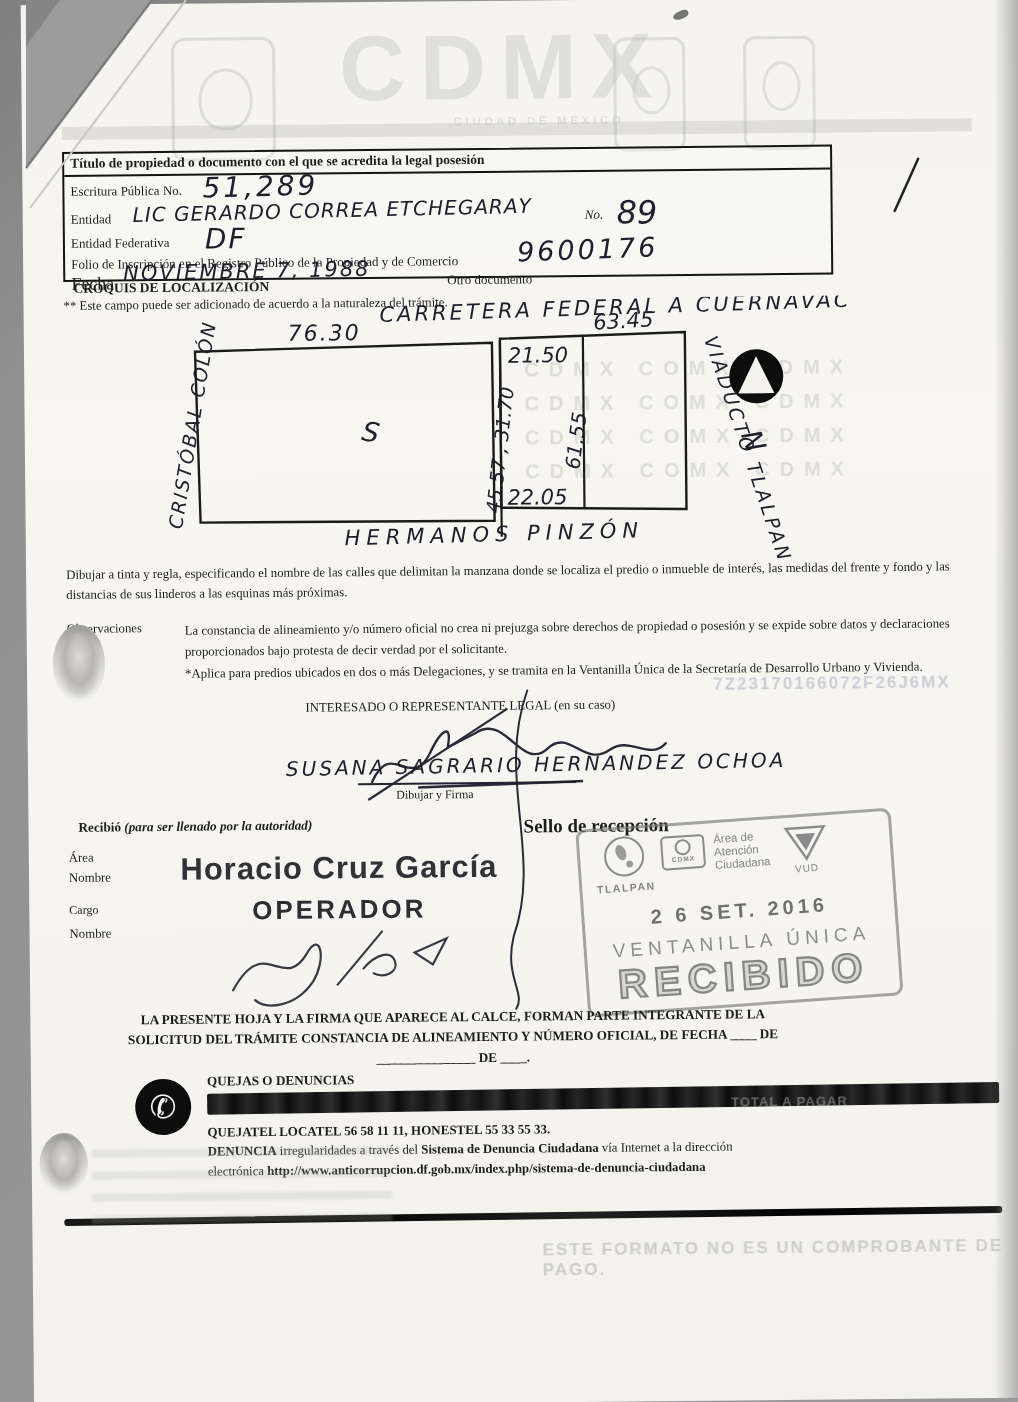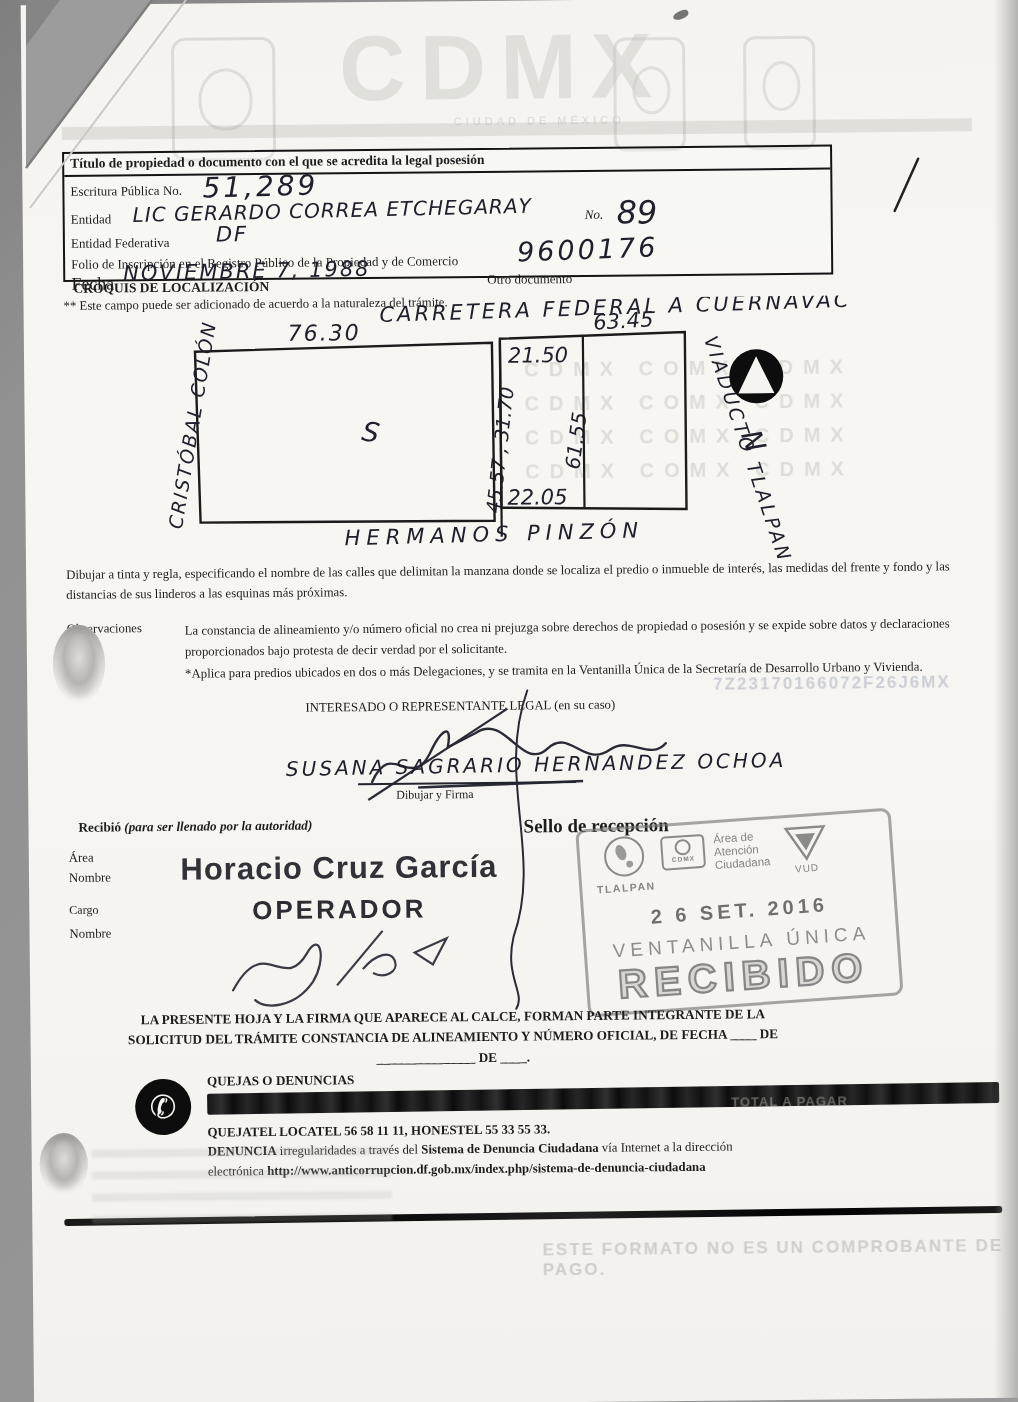--- a/index.html
+++ b/index.html
@@ -56,28 +56,28 @@
 
       <div class="abs serif" style="left:6px;top:30px;font-size:13px;">Escritura Pública No.</div>
       <div class="abs hand" style="left:138px;top:18px;font-size:28px;letter-spacing:3px;transform:rotate(-1deg);">51,289</div>
 
       <div class="abs serif" style="left:6px;top:58px;font-size:13px;">Entidad</div>
       <div class="abs hand" style="left:68px;top:47px;font-size:20px;letter-spacing:1px;transform:rotate(-0.8deg);white-space:nowrap;">LIC GERARDO CORREA ETCHEGARAY</div>
       <div class="abs serif" style="left:520px;top:58px;font-size:13px;font-style:italic;">No.</div>
       <div class="abs hand" style="left:552px;top:45px;font-size:32px;">89</div>
 
       <div class="abs serif" style="left:6px;top:82px;font-size:13px;">Entidad Federativa</div>
-      <div class="abs hand" style="left:140px;top:70px;font-size:21px;letter-spacing:2px;margin-left:11px;">DF</div>
+      <div class="abs hand" style="left:140px;top:70px;font-size:28px;letter-spacing:2px;">DF</div>
 
       <div class="abs serif" style="left:6px;top:103px;font-size:13px;white-space:nowrap;">Folio de Inscripción en el Registro Público de la Propiedad y de Comercio</div>
       <div class="abs hand" style="left:452px;top:85px;font-size:27px;letter-spacing:3px;transform:rotate(-1.5deg);">9600176</div>
 
       <div class="abs serif" style="left:6px;top:120px;font-size:18px;">Fecha</div>
       <div class="abs hand" style="left:58px;top:107px;font-size:21px;letter-spacing:2px;transform:rotate(-0.6deg);white-space:nowrap;">NOVIEMBRE 7, 1988</div>
-      <div class="abs serif" style="left:422px;top:122px;font-size:13px;">Otro documento</div>
+      <div class="abs serif" style="left:382px;top:122px;font-size:13px;">Otro documento</div>
     </div>
 
     <svg class="abs" style="left:862px;top:158px;" width="44" height="60" viewBox="0 0 44 60">
       <path d="M34,4 L10,56" stroke="#222" stroke-width="2.5" fill="none" stroke-linecap="round"></path>
     </svg>
 
     <div class="abs serif bold" style="left:50px;top:276px;font-size:13.5px;">CROQUIS DE LOCALIZACIÓN</div>
     <div class="abs serif" style="left:40px;top:294px;font-size:12.8px;">** Este campo puede ser adicionado de acuerdo a la naturaleza del trámite.</div>
 
     <svg class="abs" style="left:124px;top:298px;" width="700" height="380" viewBox="0 0 700 380">

